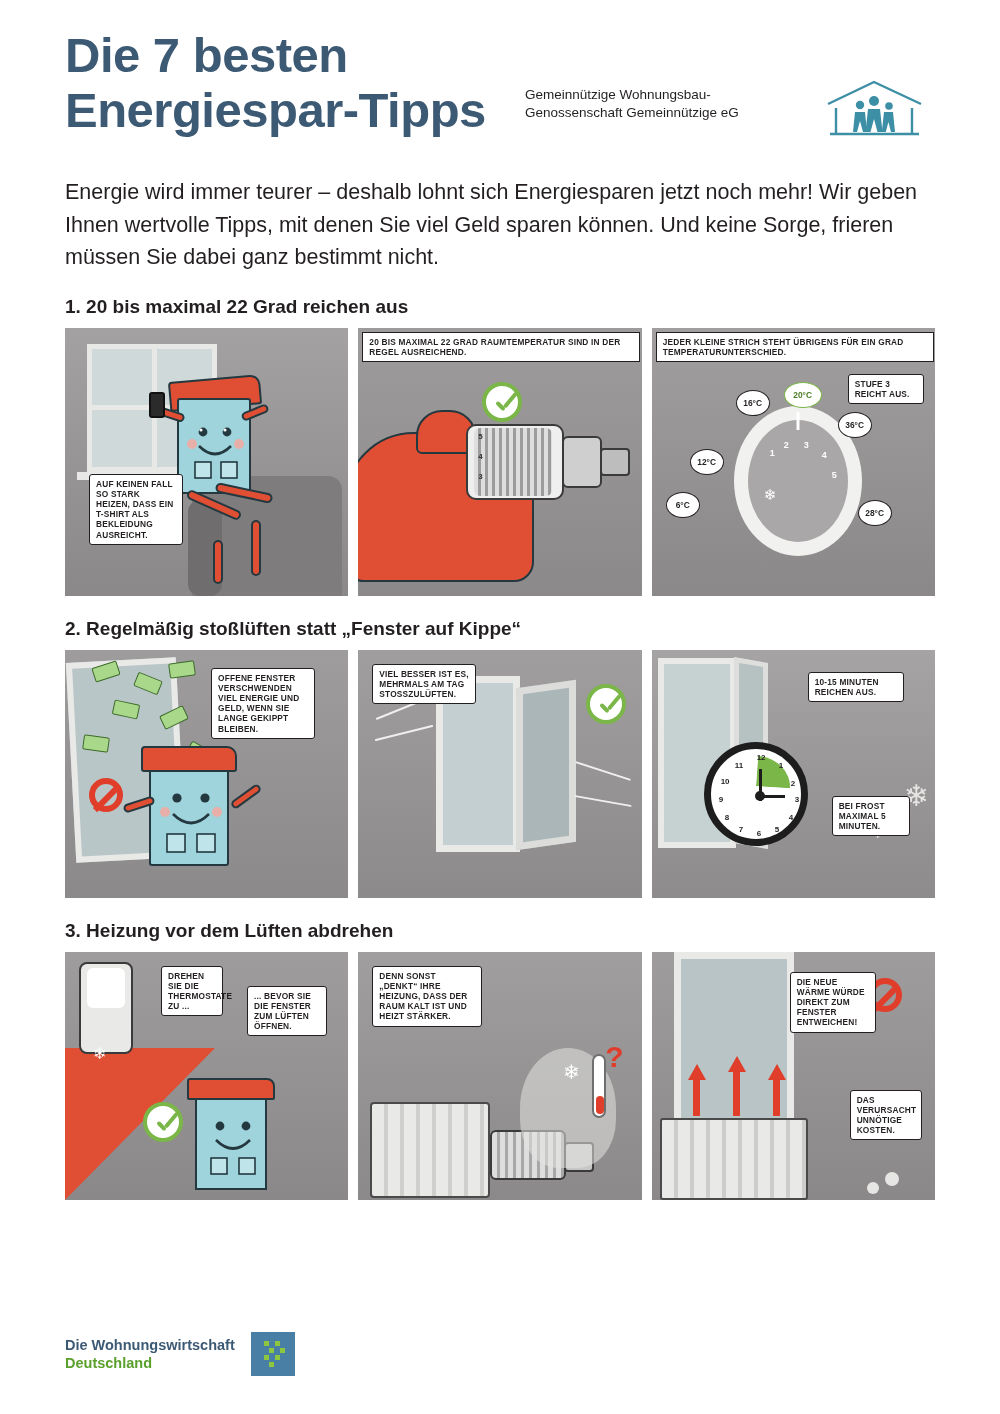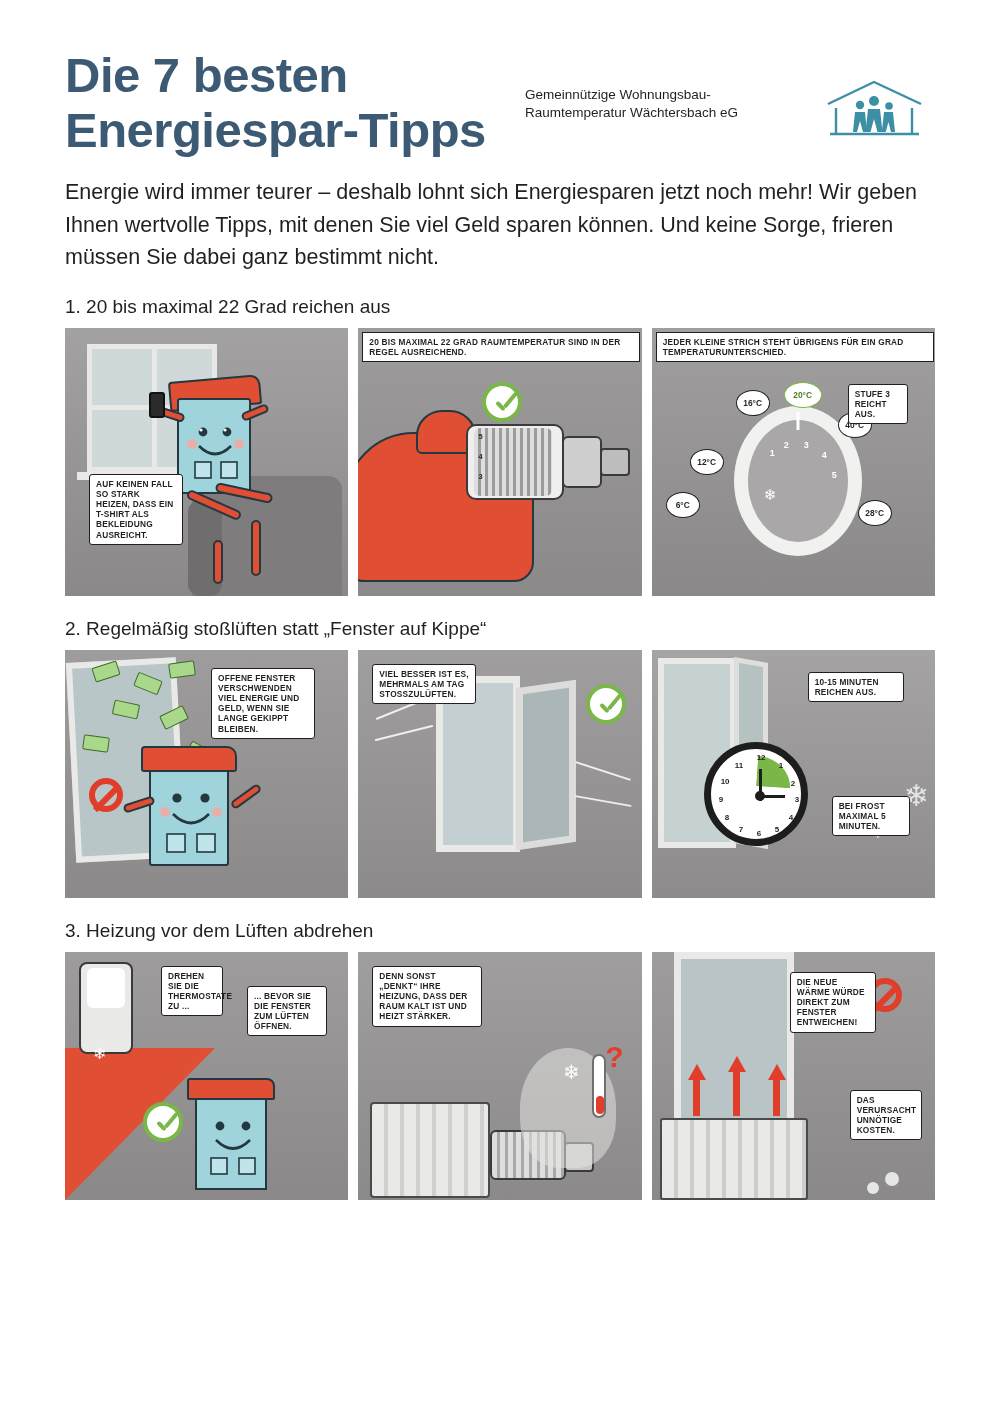--- a/index.html
+++ b/index.html
@@ -8,42 +8,42 @@
     width:1000px; height:1414px;
     background:#ffffff;
     font-family:"Liberation Sans", sans-serif;
     color:#231f20;
     position:relative;
     overflow:hidden;
   }
   .page { position:relative; width:1000px; height:1414px; padding:0 65px; }
 
   
-  .header { position:relative; padding-top:48px; height:160px; }
+  .header { position:relative; padding-top:28px; height:160px; }
   .title {
     font-size:49px; line-height:1.12; font-weight:bold;
     color:#3d5a75; letter-spacing:-0.5px; margin:0;
     width:620px;
   }
   .coop {
     position:absolute; right:150px; top:86px;
     text-align:left; font-size:13.5px; line-height:1.35; color:#231f20;
     width:260px;
   }
   .coop-logo { position:absolute; right:8px; top:78px; width:105px; height:60px; }
 
   
   .intro {
     font-size:21.5px; line-height:1.52; margin:16px 0 0 0;
     width:880px; color:#231f20;
   }
 
   
   .section-title {
-    font-size:19px; font-weight:normal; margin:22px 0 10px 0; color:#231f20;
+    font-size:19px; font-weight:bold; margin:22px 0 10px 0; color:#231f20;
   }
   .strip { display:flex; gap:10px; }
   .panel {
     position:relative; width:286px; height:268px;
     background:#9b9b9b; overflow:hidden;
     border:0;
   }
   .panel.s2 { height:248px; }
   .panel.s3 { height:248px; }
 
@@ -144,21 +144,21 @@
 
 <div class="page">
 
   <div class="header">
     <h1 class="title">
       <span>Die 7 besten</span><br>
       <span>Energiespar-Tipps</span>
     </h1>
     <div class="coop">
       <div>Gemeinnützige Wohnungsbau-</div>
-      <div>Raumtemperatur Wächtersbach eG</div>
+      <div>Genossenschaft Gemeinnützige eG</div>
     </div>
     <div class="coop-logo">
       <svg viewBox="0 0 105 60" width="105" height="60">
         <path d="M6 26 L52 4 L99 26" fill="none" stroke="#3d8fa5" stroke-width="2.4"></path>
         <path d="M14 56 L14 30 M90 56 L90 30" fill="none" stroke="#3d8fa5" stroke-width="2.4"></path>
         <path d="M8 56 L97 56" stroke="#3d8fa5" stroke-width="2.4"></path>
         <g fill="#3d8fa5">
           <circle cx="38" cy="27" r="4.2"></circle>
             <path d="M33 34 h10 l2 20 h-4 l-3-11 -3 11 h-4z"></path>
           <circle cx="52" cy="23" r="5"></circle>
@@ -235,26 +235,26 @@
       <div style="position:absolute;left:118px;top:120px;font-size:9px;font-weight:700;color:#fff;">1</div>
       <div style="position:absolute;left:132px;top:112px;font-size:9px;font-weight:700;color:#fff;">2</div>
       <div style="position:absolute;left:152px;top:112px;font-size:9px;font-weight:700;color:#fff;">3</div>
       <div style="position:absolute;left:170px;top:122px;font-size:9px;font-weight:700;color:#fff;">4</div>
       <div style="position:absolute;left:180px;top:142px;font-size:9px;font-weight:700;color:#fff;">5</div>
       <div class="snow" style="left:112px;top:158px;">❄</div>
 
       <div class="degbub" style="left:38px;top:98px;margin-top:23px;">12°C</div>
       <div class="degbub" style="left:84px;top:62px;">16°C</div>
       <div class="degbub hl" style="left:132px;top:54px;width:38px;">20°C</div>
-      <div class="degbub" style="left:186px;top:84px;">40°C</div>
+      <div class="degbub" style="left:186px;top:84px;">36°C</div>
       <div class="degbub" style="left:14px;top:164px;">6°C</div>
       <div class="degbub" style="left:206px;top:172px;">28°C</div>
 
       <div class="cap" style="left:4px;top:4px;width:278px;">Jeder kleine Strich steht übrigens für ein Grad Temperaturunterschied.</div>
-      <div class="bub" style="left:196px;top:56px;width:60px;">Stufe 3 reicht aus.</div>
+      <div class="bub" style="left:196px;top:46px;width:76px;">Stufe 3 reicht aus.</div>
     </div>
   </div>
 
   <h2 class="section-title">2. Regelmäßig stoßlüften statt „Fenster auf Kippe“</h2>
   <div class="strip">
 
     <div class="panel s2">
       <div style="position:absolute;inset:0;background:linear-gradient(180deg,#9e9c9c,#8b8989);"></div>
       <div style="position:absolute;left:6px;top:10px;width:110px;height:200px;background:#b9c6c7;border:6px solid #e9e9e7;transform:rotate(-3deg);"></div>
       <div class="bill" style="left:28px;top:14px;"></div>
@@ -374,14 +374,34 @@
       <div class="arrow" style="left:116px;top:112px;"></div>
       <div class="arrow-stem" style="left:121px;top:126px;height:38px;"></div>
       <div class="forbid" style="left:216px;top:26px;"></div>
       <div style="position:absolute;right:36px;bottom:14px;width:14px;height:14px;background:#e6e6e4;border-radius:50%;"></div>
       <div style="position:absolute;right:56px;bottom:6px;width:12px;height:12px;background:#e6e6e4;border-radius:50%;"></div>
       <div class="bub" style="left:138px;top:20px;width:86px;">Die neue Wärme würde direkt zum Fenster entweichen!</div>
       <div class="bub" style="left:198px;top:138px;width:72px;">Das verursacht unnötige Kosten.</div>
     </div>
   </div>
 
+  <div class="footer">
+    <div class="footer-text">
+      <div>Die Wohnungswirtschaft</div>
+      <div class="green">Deutschland</div>
+    </div>
+    <div class="footer-logo">
+      <svg viewBox="0 0 44 44" width="44" height="44">
+        <rect width="44" height="44" fill="#4a7fa5"></rect>
+        <g fill="#8dc63f">
+          <rect x="13" y="9" width="5" height="5"></rect>
+            <rect x="24" y="9" width="5" height="5"></rect>
+          <rect x="18" y="16" width="5" height="5"></rect>
+            <rect x="29" y="16" width="5" height="5"></rect>
+          <rect x="13" y="23" width="5" height="5"></rect>
+            <rect x="24" y="23" width="5" height="5"></rect>
+          <rect x="18" y="30" width="5" height="5"></rect>
+        </g>
+      </svg>
+    </div>
+  </div>
 
 </div>
 
 </body></html>

